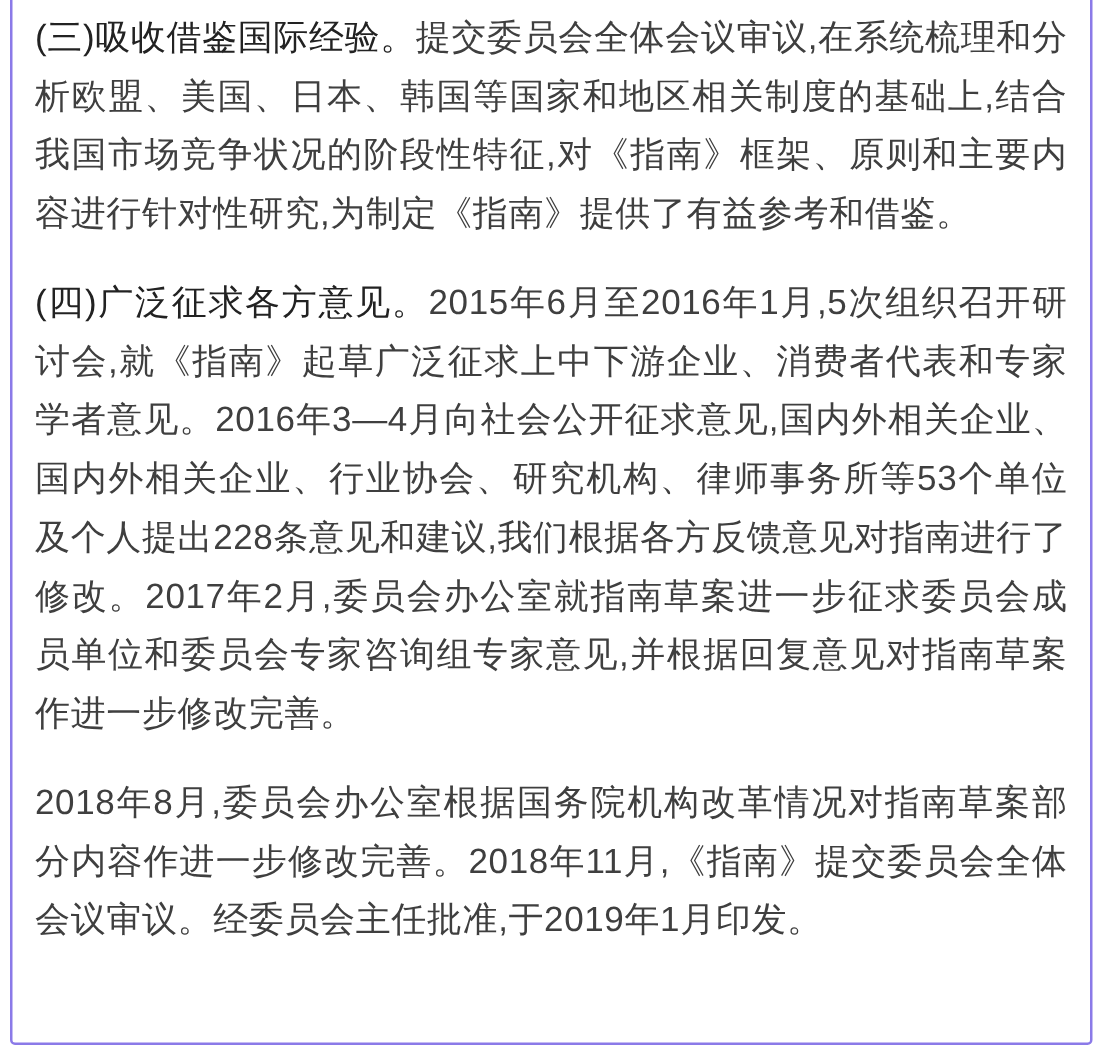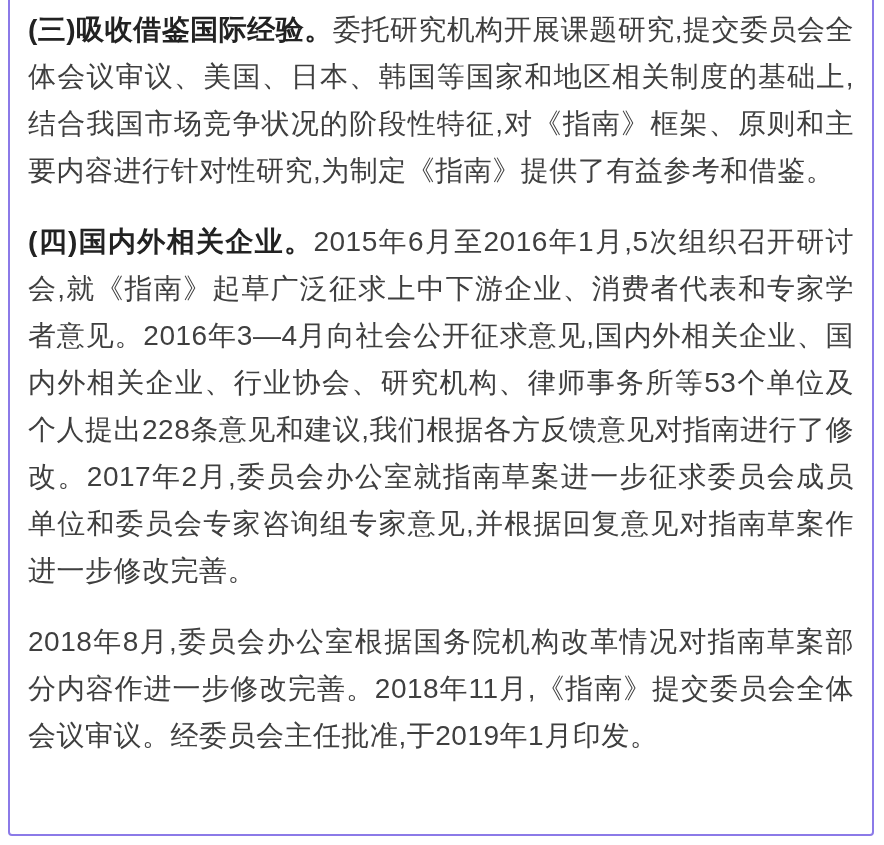--- a/index.html
+++ b/index.html
@@ -35,36 +35,36 @@
     line-height: 47px;
     text-align: justify;
     color: #3f3f3f;
     letter-spacing: 0.5px;
   }
   .para:last-child {
     margin-bottom: 0;
     margin-top: 20px;
   }
   .lead {
-    font-weight: 700;
+    font-weight: 400;
     color: #222222;
   }
 </style>
 </head>
 <body>
 
 <div class="frame">
   <div class="content">
 
     <p class="para">
-      <span class="lead">(三)吸收借鉴国际经验。</span><span>委托研究机构开展课题研究,提交委员会全体会议审议、美国、日本、韩国等国家和地区相关制度的基础上,结合我国市场竞争状况的阶段性特征,对《指南》框架、原则和主要内容进行针对性研究,为制定《指南》提供了有益参考和借鉴。</span>
+      <span class="lead">(三)吸收借鉴国际经验。</span><span>提交委员会全体会议审议,在系统梳理和分析欧盟、美国、日本、韩国等国家和地区相关制度的基础上,结合我国市场竞争状况的阶段性特征,对《指南》框架、原则和主要内容进行针对性研究,为制定《指南》提供了有益参考和借鉴。</span>
     </p>
 
     <p class="para">
-      <span class="lead">(四)国内外相关企业。</span><span>2015年6月至2016年1月,5次组织召开研讨会,就《指南》起草广泛征求上中下游企业、消费者代表和专家学者意见。2016年3—4月向社会公开征求意见,国内外相关企业、国内外相关企业、行业协会、研究机构、律师事务所等53个单位及个人提出228条意见和建议,我们根据各方反馈意见对指南进行了修改。2017年2月,委员会办公室就指南草案进一步征求委员会成员单位和委员会专家咨询组专家意见,并根据回复意见对指南草案作进一步修改完善。</span>
+      <span class="lead">(四)广泛征求各方意见。</span><span>2015年6月至2016年1月,5次组织召开研讨会,就《指南》起草广泛征求上中下游企业、消费者代表和专家学者意见。2016年3—4月向社会公开征求意见,国内外相关企业、国内外相关企业、行业协会、研究机构、律师事务所等53个单位及个人提出228条意见和建议,我们根据各方反馈意见对指南进行了修改。2017年2月,委员会办公室就指南草案进一步征求委员会成员单位和委员会专家咨询组专家意见,并根据回复意见对指南草案作进一步修改完善。</span>
     </p>
 
     <p class="para">
       <span>2018年8月,委员会办公室根据国务院机构改革情况对指南草案部分内容作进一步修改完善。2018年11月,《指南》提交委员会全体会议审议。经委员会主任批准,于2019年1月印发。</span>
     </p>
 
   </div>
 </div>
 
 </body></html>

